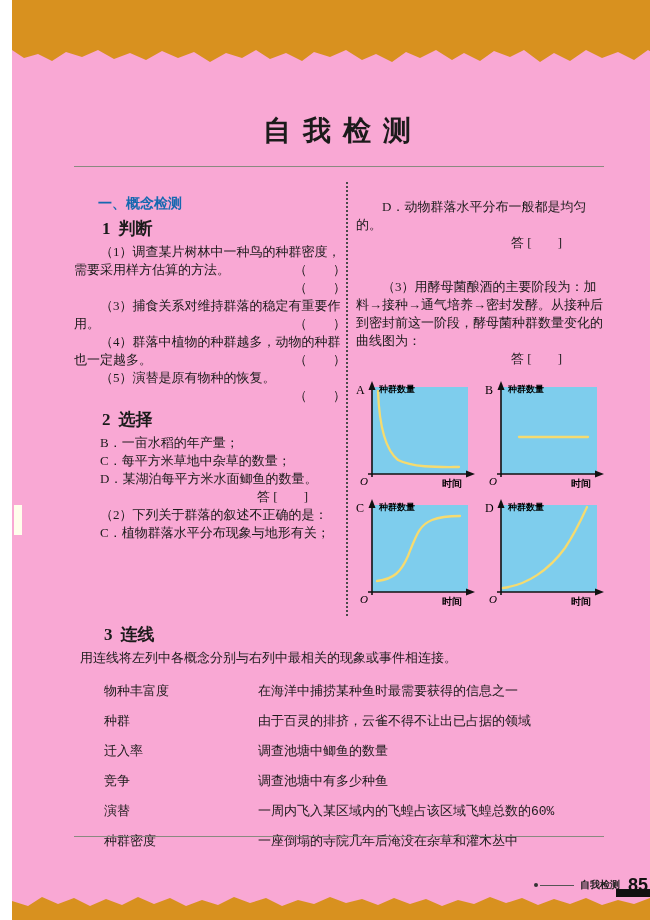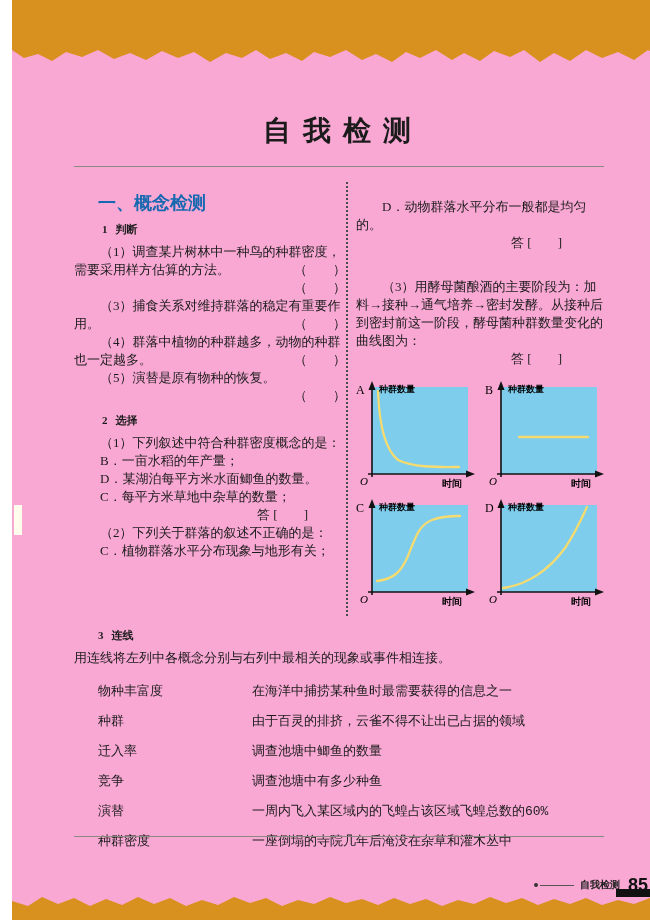--- a/index.html
+++ b/index.html
@@ -24,41 +24,41 @@
   }
   .rule{position:absolute; left:62px; width:530px; height:0; border-top:1px solid #8a8a80;}
   .rule-top{top:166px;}
   .rule-bottom{top:836px;}
 
   
   .columns{position:absolute; top:182px; left:62px; width:530px; display:flex;}
   .col-left{width:272px; flex:none;}
   .col-right{flex:1; border-left:2px dotted #4a4a4a; padding-left:8px; margin-left:0px; min-height:418px; padding-top:16px;}
 
-  .sec-heading{color:#1668B0; font-weight:bold; font-size:18px; margin:12px 0 8px 24px;
+  .sec-heading{color:#1668B0; font-weight:bold; font-size:14px; margin:12px 0 8px 24px;
     font-family:"Liberation Sans","DejaVu Sans",sans-serif;}
-  .sub-heading{font-weight:bold; font-size:11px; margin:6px 0 5px 28px;
+  .sub-heading{font-weight:bold; font-size:17px; margin:6px 0 5px 28px;
     font-family:"Liberation Sans","DejaVu Sans",sans-serif;}
   .sub-num{font-family:"Liberation Serif","DejaVu Serif",serif; font-weight:bold; margin-right:8px;}
 
   .jitem{margin:0; text-indent:2em; overflow:hidden;}
   .jbracket{float:right;}
   .stem{margin:0; text-indent:2em;}
   .option{margin:0; padding-left:26px;}
   .answer{margin:0; text-align:right; padding-right:38px;}
   .answer-r{padding-right:44px;}
   .gap26{height:26px;}
 
   
   .charts{display:grid; grid-template-columns:121px 121px; column-gap:8px; row-gap:10px; margin-top:12px;}
   .chart{width:121px; height:108px;}
   .chart svg{display:block;}
 
   
-  .matching{position:absolute; top:620px; left:62px; width:530px;}
+  .matching{position:absolute; top:620px; left:68px; width:530px;}
   .match-instruction{margin:2px 0 0 0;}
   .match-grid{margin-top:10px;font-family:Liberation Mono, monospace;}
   .match-row{display:flex; height:30px; align-items:center;}
   .match-left{width:178px; flex:none; padding-left:24px; box-sizing:border-box;}
   .match-right{flex:1;}
 
   
   .footer{position:absolute; top:876px; right:14px; display:flex; align-items:center;
     font-family:"Liberation Sans","DejaVu Sans",sans-serif;}
   .footer-dot{width:4px; height:4px; border-radius:50%; background:#333; margin-right:2px;}
@@ -94,24 +94,23 @@
       <div class="sub-heading"><span class="sub-num">1</span><span>判断</span></div>
 
       <p class="jitem"><span>（1）调查某片树林中一种鸟的种群密度，需要采用样方估算的方法。</span><span class="jbracket">（　　）</span></p>
       <p class="jitem"><span class="jbracket">（　　）</span></p>
       <p class="jitem"><span>（3）捕食关系对维持群落的稳定有重要作用。</span><span class="jbracket">（　　）</span></p>
       <p class="jitem"><span>（4）群落中植物的种群越多，动物的种群也一定越多。</span><span class="jbracket">（　　）</span></p>
       <p class="jitem"><span>（5）演替是原有物种的恢复。</span><span class="jbracket">（　　）</span></p>
 
       <div class="sub-heading"><span class="sub-num">2</span><span>选择</span></div>
 
-      <p class="stem">（1）下列叙述中符合种群密度概念的是：</p>
       <p class="option">B．一亩水稻的年产量；</p>
+      <p class="option">C．每平方米草地中杂草的数量；</p>
       <p class="option">D．某湖泊每平方米水面鲫鱼的数量。</p>
-      <p class="option">C．每平方米草地中杂草的数量；</p>
       <p class="answer">答 [　　]</p>
 
       <p class="stem">（2）下列关于群落的叙述不正确的是：</p>
       <p class="option">C．植物群落水平分布现象与地形有关；</p>
     </div>
 
     <div class="col-right">
       <p class="stem">D．动物群落水平分布一般都是均匀的。</p>
       <p class="answer answer-r">答 [　　]</p>
       <div class="gap26"></div>

